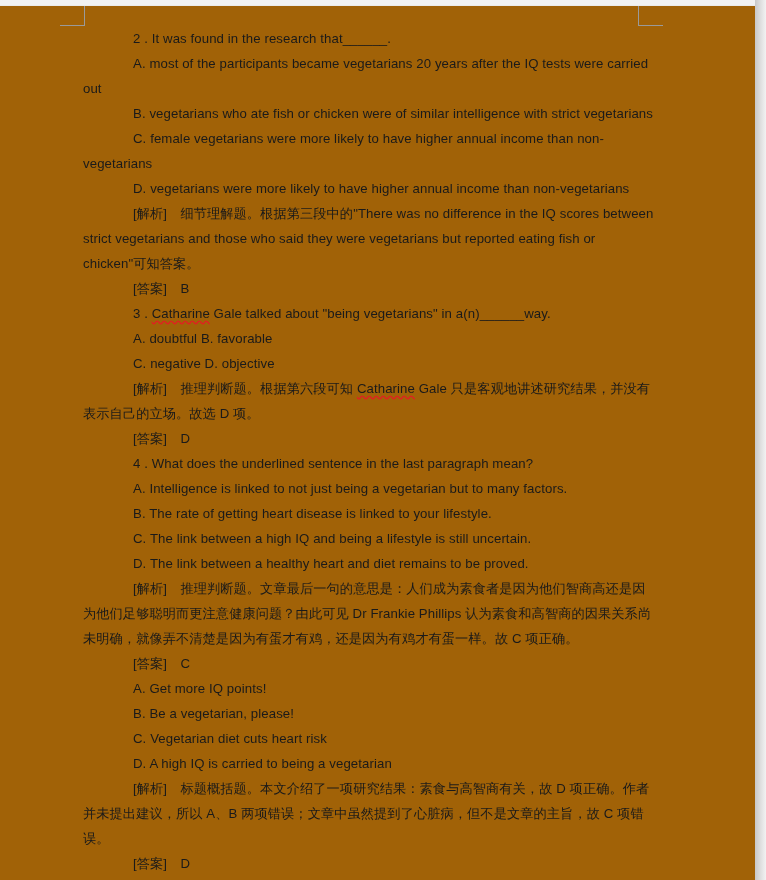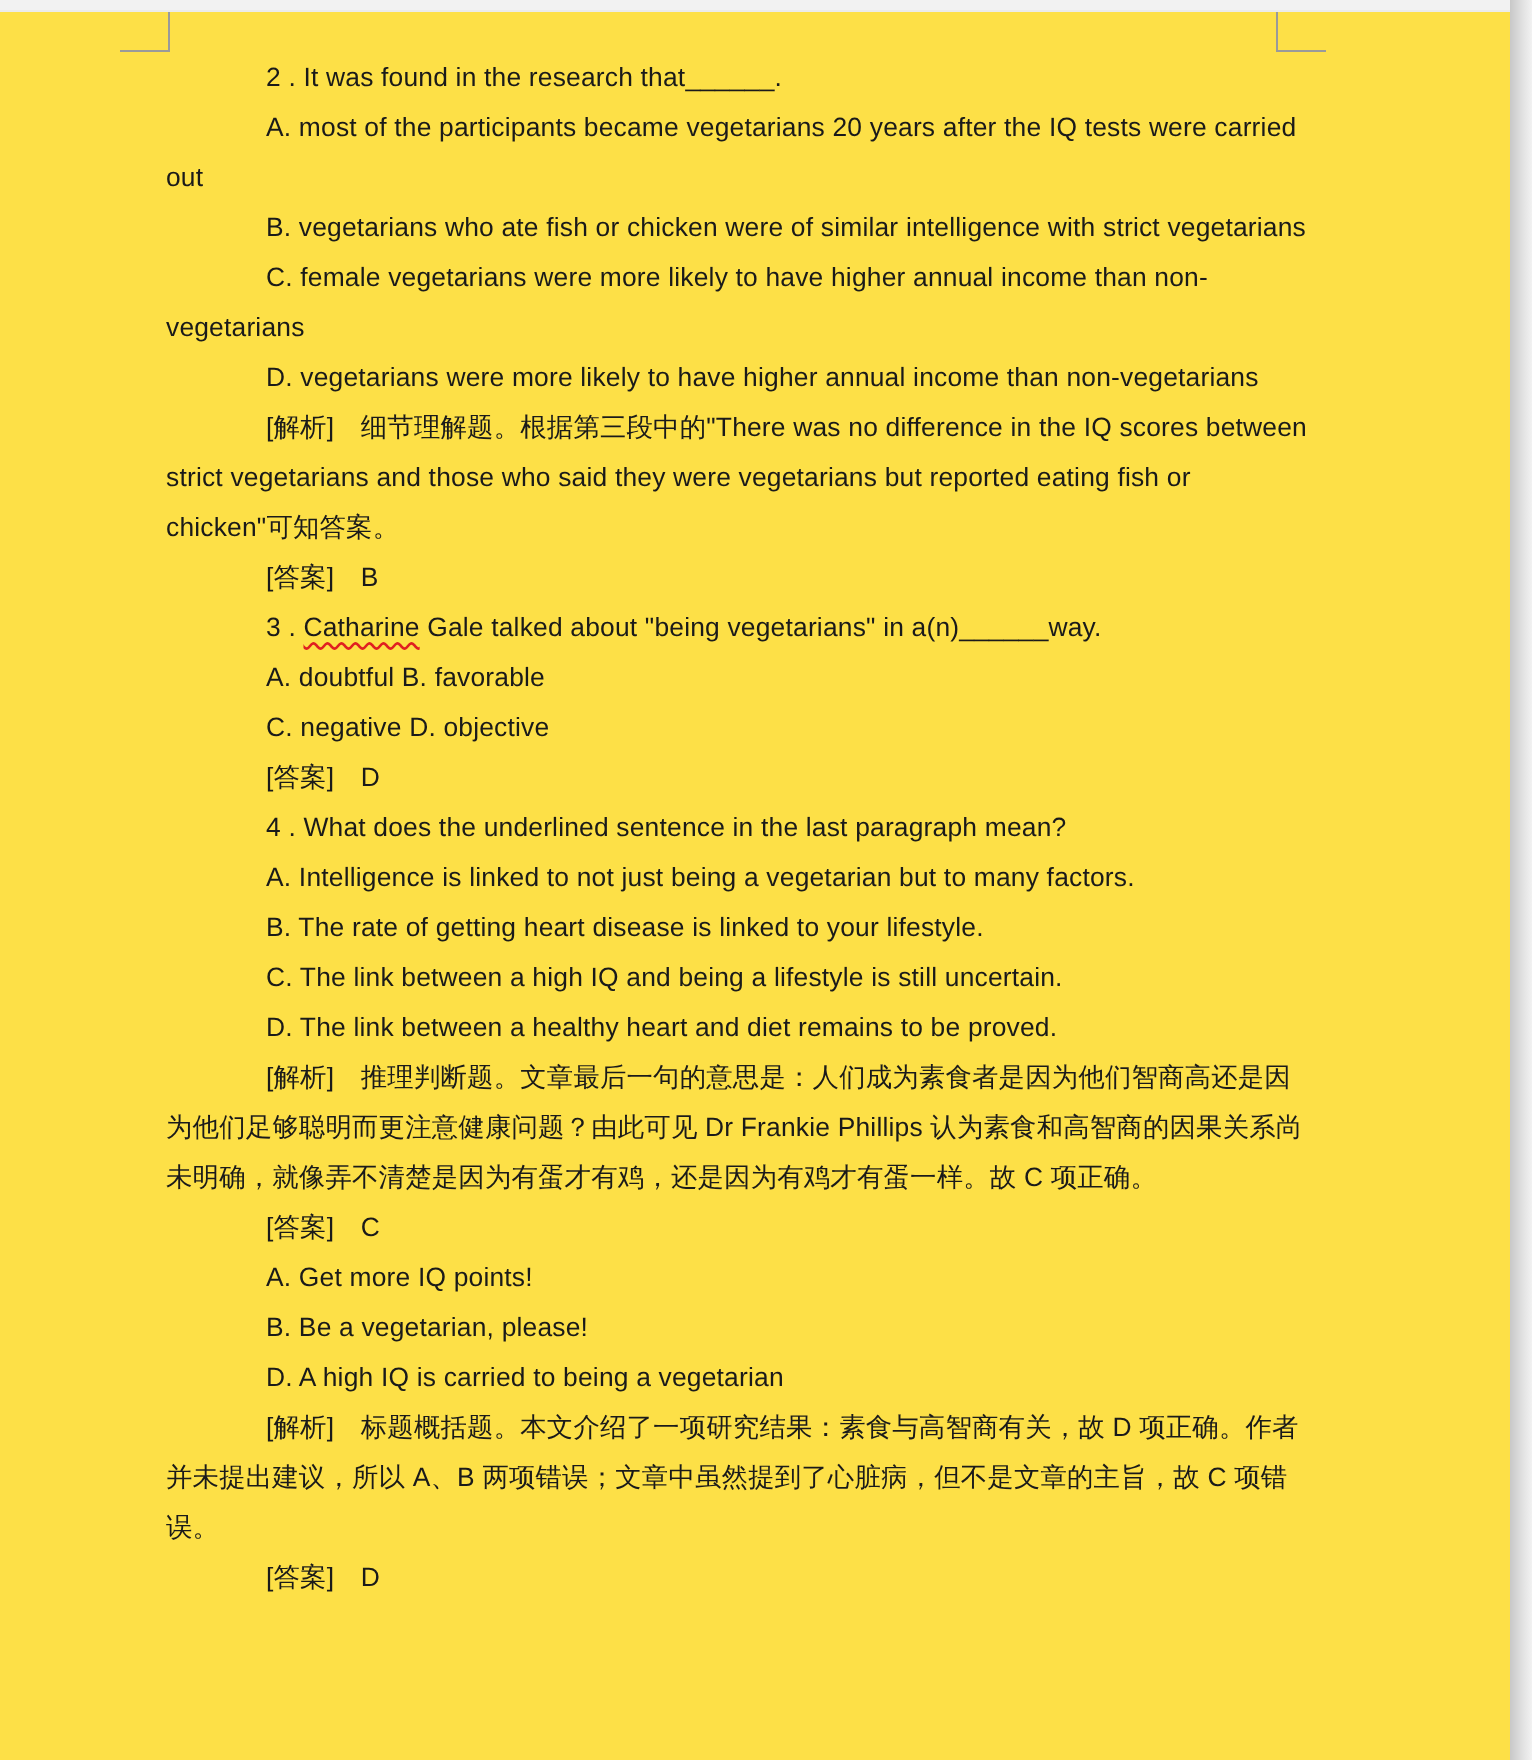--- a/index.html
+++ b/index.html
@@ -20,21 +20,21 @@
     width: 766px;
     height: 880px;
     background: #f0f0f0;
   }
   .page-sheet {
     position: absolute;
     left: 0;
     top: 0;
     width: 755px;
     height: 880px;
-    background: #fde047;
+    background: #a16207;
   }
   .top-gutter {
     position: absolute;
     left: 0;
     top: 0;
     width: 755px;
     height: 5px;
     background: #f2f2f2;
     border-bottom: 1px solid #ebebeb;
   }
@@ -126,30 +126,32 @@
         <p class="ind">2 . It was found in the research that______.</p>
         <p class="ind">A. most of the participants became vegetarians 20 years after the IQ tests were carried out</p>
         <p class="ind">B. vegetarians who ate fish or chicken were of similar intelligence with strict vegetarians</p>
         <p class="ind">C. female vegetarians were more likely to have higher annual income than non-vegetarians</p>
         <p class="ind">D. vegetarians were more likely to have higher annual income than non-vegetarians</p>
         <p class="ind">[解析]　细节理解题。根据第三段中的"There was no difference in the IQ scores between strict vegetarians and those who said they were vegetarians but reported eating fish or chicken"可知答案。</p>
         <p class="ind">[答案]　B</p>
         <p class="ind">3 . <span class="sp">Catharine</span> Gale talked about "being vegetarians" in a(n)______way.</p>
         <p class="ind">A. doubtful B. favorable</p>
         <p class="ind">C. negative D. objective</p>
+        <p class="ind">[解析]　推理判断题。根据第六段可知 <span class="sp">Catharine</span> Gale 只是客观地讲述研究结果，并没有表示自己的立场。故选 D 项。</p>
         <p class="ind">[答案]　D</p>
         <p class="ind">4 . What does the underlined sentence in the last paragraph mean?</p>
         <p class="ind">A. Intelligence is linked to not just being a vegetarian but to many factors.</p>
         <p class="ind">B. The rate of getting heart disease is linked to your lifestyle.</p>
         <p class="ind">C. The link between a high IQ and being a lifestyle is still uncertain.</p>
         <p class="ind">D. The link between a healthy heart and diet remains to be proved.</p>
         <p class="ind">[解析]　推理判断题。文章最后一句的意思是：人们成为素食者是因为他们智商高还是因为他们足够聪明而更注意健康问题？由此可见 Dr Frankie Phillips 认为素食和高智商的因果关系尚未明确，就像弄不清楚是因为有蛋才有鸡，还是因为有鸡才有蛋一样。故 C 项正确。</p>
         <p class="ind">[答案]　C</p>
         <p class="ind">A. Get more IQ points!</p>
         <p class="ind">B. Be a vegetarian, please!</p>
+        <p class="ind">C. Vegetarian diet cuts heart risk</p>
         <p class="ind">D. A high IQ is carried to being a vegetarian</p>
         <p class="ind">[解析]　标题概括题。本文介绍了一项研究结果：素食与高智商有关，故 D 项正确。作者并未提出建议，所以 A、B 两项错误；文章中虽然提到了心脏病，但不是文章的主旨，故 C 项错误。</p>
         <p class="ind">[答案]　D</p>
       </div>
 
   </div>
 
   <div class="right-gutter"></div>
 
 </div>

